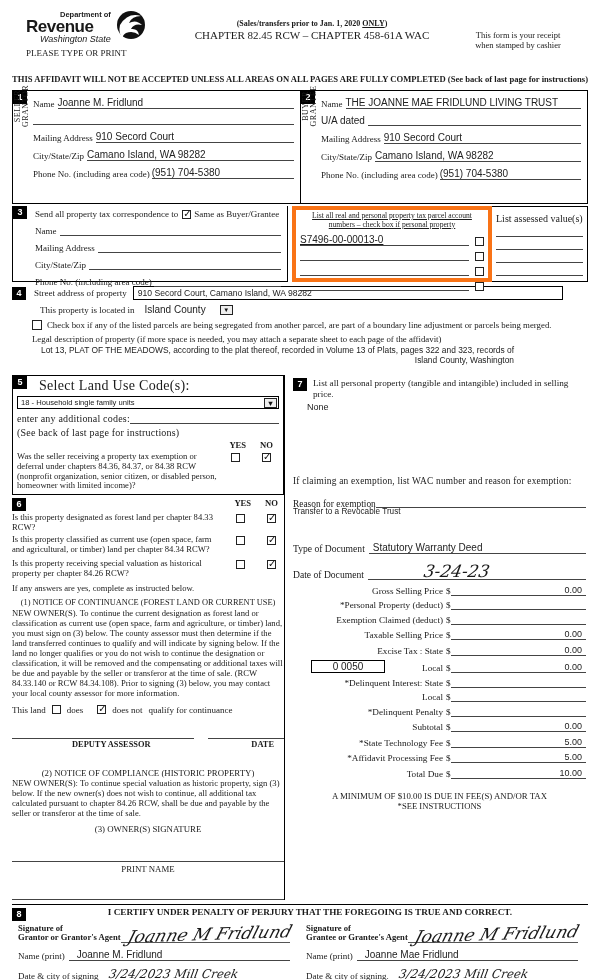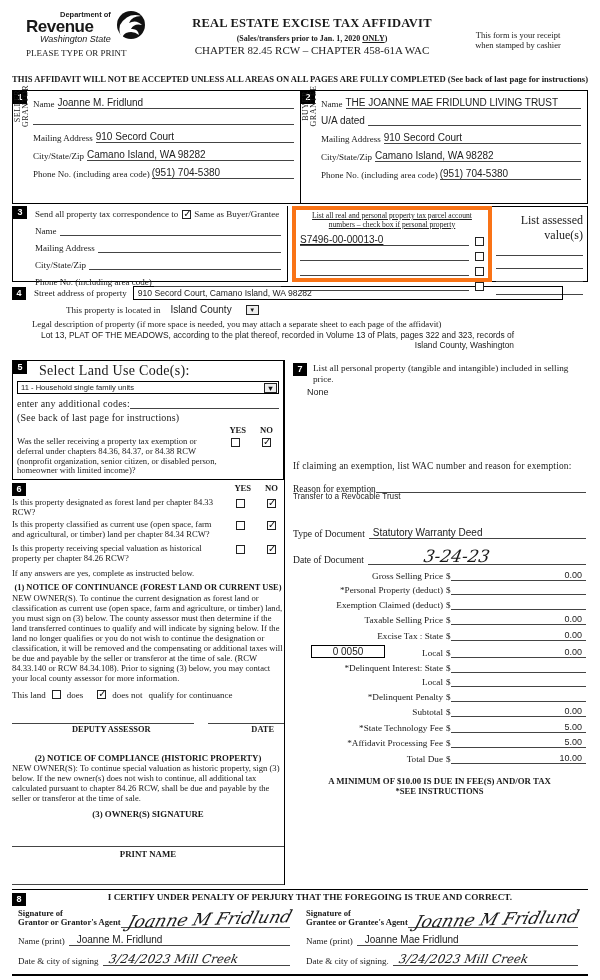--- a/index.html
+++ b/index.html
@@ -54,28 +54,28 @@
   .frow:first-child { margin-top:2px; }
   .badge-corner { position:absolute; left:0; top:0; }
 
   
   .s3wrap { display:flex; margin-top:2px; height:76px; }
   .s3box { width:276px; border:1.5px solid #000; border-top:none; position:relative; padding:3px 6px 2px 22px; }
   .parcelbox { width:200px; border:4px solid #f97316; margin-left:4px; padding:2px 4px;text-decoration:underline; }
   .assessbox { width:96px; border:1px solid #000; border-left:none; padding:2px 4px; }
   .parcel-hd { font-size:7.6px; text-align:center; line-height:8.5px; }
   .parcel-row { display:flex; align-items:flex-end; margin-top:5px; }
-  .assess-hd { font-size:12px; text-align:right; margin-top:4px; }
+  .assess-hd { font-size:10px; text-align:left; margin-top:4px; }
   .assess-row { margin-top:12px; border-bottom:1px solid #444; height:1px; }
 
   
   .s4 { margin-top:4px; }
   .s4row1 { display:flex; align-items:center; }
   .street-input { border:1.5px solid #000; padding:1px 4px; margin-left:6px; width:430px; }
-  .s4row2 { display:flex; align-items:center; margin-top:4px; margin-left:54px; }
+  .s4row2 { display:flex; align-items:center; margin-top:4px; margin-left:28px; }
   .s4row3 { display:flex; align-items:flex-start; margin-top:5px; margin-left:20px; }
   .s4legal { margin-left:20px; margin-top:4px; font-size:8.8px; }
   .s4legalval { margin-left:22px; margin-top:1px; font-size:8.6px; line-height:10px; width:480px;text-align:right; }
 
   
   .cols { display:flex; margin-top:10px; }
   .colL { width:272px; }
   .colR { width:304px; border-left:1.5px solid #000; padding:2px 2px 0 8px; position:relative; }
   .s5box { border:1.5px solid #000; padding:2px 4px 3px 4px; position:relative; }
   .s5title { margin-left:22px; font-size:14px; letter-spacing:0.3px; }
@@ -83,21 +83,21 @@
   .lucode span { font:7.6px "Liberation Sans", sans-serif; }
   .s5add { margin-top:4px; font-size:10px; display:flex; align-items:flex-end; letter-spacing:0.2px; }
   .s5back { margin-top:3px; font-size:10px; letter-spacing:0.2px; }
   .yn-head { display:flex; justify-content:flex-end; gap:14px; font:bold 8.6px "Liberation Serif", serif; margin-top:2px; padding-right:6px; }
   .q { display:flex; margin-top:2px; }
   .qtext { width:208px; font-size:8.6px; line-height:9.8px; }
   .qboxes { flex:1; display:flex; justify-content:flex-end; gap:22px; padding-right:8px; padding-top:1px; }
   .s6 { position:relative; padding:1px 0 0 0; }
   .s6 .yn-head { margin-top:0; }
   .para { font-size:8.6px; line-height:10px; margin-top:4px; text-align:left; }
-  .ctr { text-align:center; font-weight:bold; font-size:8.8px; margin-top:5px; }
+  .ctr { text-align:center; font-weight:normal; font-size:8.8px; margin-top:5px; }
   .landrow { display:flex; align-items:center; gap:6px; margin-top:7px; font-size:9px; }
   .sigline { border-bottom:1px solid #444; height:12px; }
   .siglbl { display:flex; justify-content:space-between; font:bold 8.4px "Liberation Serif", serif; padding:1px 10px 0 60px; }
 
   
   .s7head { display:flex; margin-top:1px; }
   .s7txt { font-size:9.2px; line-height:11px; margin-left:6px; }
   .mrow { display:flex; align-items:flex-end; margin-top:4.5px; }
   .mlabel { width:150px; text-align:right; font-size:9.2px; flex:0 0 auto; }
   .mdollar { margin-left:3px; font-size:9.2px; }
@@ -127,21 +127,20 @@
       <div class="logo-rev">Revenue</div>
       <div class="logo-state">Washington State</div>
       <div class="logo-mark">
         <svg width="34" height="32" viewBox="0 0 34 32">
           <circle cx="17" cy="15" r="14" fill="#111"></circle>
           <path d="M6 15 Q14 2 27 6 Q18 6 15 13 Q22 9 28 15 Q20 13 17 19 Q24 18 25 25 Q19 20 12 23 Q8 25 9 29 Q4 23 6 15 Z" fill="#fff"></path>
         </svg>
       </div>
     </div>
     <div class="hdr-center">
-      <div class="hdr-title">REAL ESTATE EXCISE TAX AFFIDAVIT</div>
       <div class="hdr-sub"><span>(Sales/transfers prior to Jan. 1, 2020 </span><u>ONLY</u><span>)</span></div>
       <div class="hdr-chap">CHAPTER 82.45 RCW – CHAPTER 458-61A WAC</div>
     </div>
     <div class="hdr-right">
       <div>This form is your receipt</div>
       <div>when stamped by cashier</div>
     </div>
     <div class="hdr-left">PLEASE TYPE OR PRINT</div>
     <div class="hdr-warn">THIS AFFIDAVIT WILL NOT BE ACCEPTED UNLESS ALL AREAS ON ALL PAGES ARE FULLY COMPLETED (See back of last page for instructions)</div>
   </div>
@@ -261,32 +260,36 @@
     <div class="s4row1">
       <span class="badge">4</span>
       <span style="margin-left:8px">Street address of property</span>
       <span class="street-input typed" style="font-size:8.6px">910 Secord Court, Camano Island, WA 98282</span>
     </div>
     <div class="s4row2">
       <span>This property is located in</span>
       <span class="typed" style="margin-left:10px">Island County</span>
       <span class="dd" style="margin-left:14px">▼</span>
     </div>
+    <div class="s4row3">
+      <span class="cb" style="width:10px;height:10px"></span>
+      <span style="margin-left:5px; width:520px; font-size:8.8px">Check box if any of the listed parcels are being segregated from another parcel, are part of a boundary line adjustment or parcels being merged.</span>
+    </div>
     <div class="s4legal">Legal description of property (if more space is needed, you may attach a separate sheet to each page of the affidavit)</div>
     <div class="s4legalval typed" style="font-size:8.4px">Lot 13, PLAT OF THE MEADOWS, according to the plat thereof, recorded in Volume 13 of Plats, pages 322 and 323, records of Island County, Washington</div>
   </div>
 
   <div class="cols">
 
     <div class="colL">
       <div class="s5box">
         <span class="badge badge-corner">5</span>
         <div class="s5title">Select Land Use Code(s):</div>
         <div class="lucode">
-          <span>11 - Household  single family units</span>
+          <span>18 - Household  single family units</span>
           <span class="dd">▼</span>
         </div>
         <div class="s5add">
             <span>enter any additional codes:</span>
             <span class="fill"></span>
           </div>
         <div class="s5back">(See back of last page for instructions)</div>
         <div class="yn-head">
             <span>YES</span>
             <span>NO</span>

